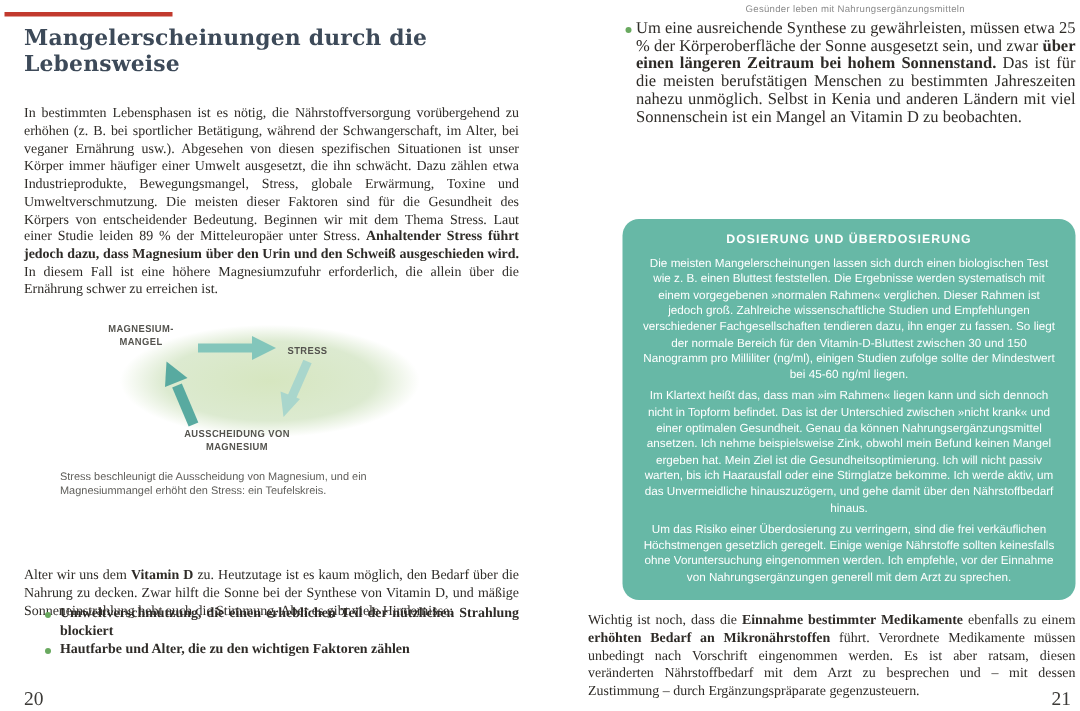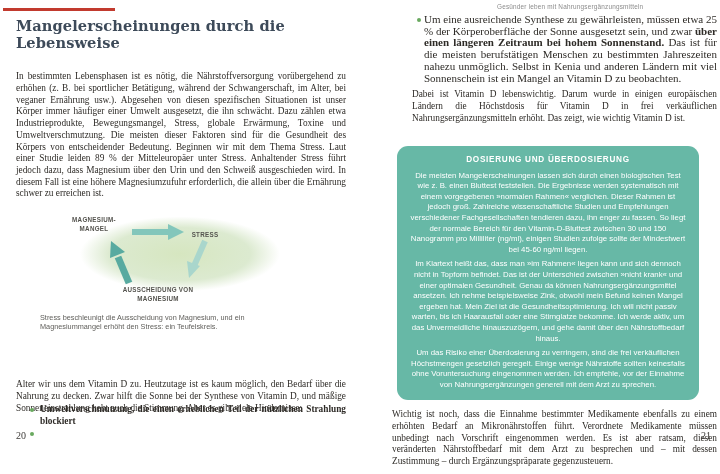--- a/index.html
+++ b/index.html
@@ -9,21 +9,21 @@
   .running-header{position:absolute;left:497px;top:3px;font-family:"Liberation Sans",sans-serif;
     font-size:6.4px;letter-spacing:.2px;color:#8b8b8b;}
 
   .accent-rule{position:absolute;left:3px;top:8px;width:112px;height:3px;background:#c23a2e;}
 
   .chapter-title{position:absolute;left:16px;top:7px;width:300px;
     font-family:"DejaVu Serif", serif;font-weight:bold;font-size:14.6px;line-height:17px;
     color:#3d4a59;letter-spacing:.1px;}
 
   .body-par{position:absolute;font-size:9.3px;line-height:11.7px;text-align:justify;color:#2e2b27;}
-  .body-par strong{font-weight:normal;}
+  .body-par strong{font-weight:bold;}
 
   .p-left1{left:16px;top:62px;width:330px;}
   .p-left2{left:16px;top:370px;width:330px;}
 
   .bullet-list{position:absolute;left:16px;top:404px;width:330px;margin:0;padding:0;list-style:none;font-weight:bold;}
   .bullet-list li{position:relative;padding-left:24px;font-size:9.3px;line-height:11.7px;text-align:justify;margin-bottom:1px;}
   .dot{position:absolute;left:14px;top:3.5px;width:4px;height:4px;border-radius:50%;background:#69a95f;}
   .bullet-list-r{position:absolute;left:393px;top:14px;width:324px;margin:0;padding:0;list-style:none;}
   .bullet-list-r li{position:relative;padding-left:31px;font-size:11px;line-height:11.7px;text-align:justify;}
   .bullet-list-r .dot{left:24px;}
@@ -38,28 +38,28 @@
   .dia-label{position:absolute;font-family:"Liberation Sans",sans-serif;font-weight:bold;
     font-size:6.8px;line-height:8.6px;letter-spacing:.3px;color:#54534e;text-align:center;
     transform:scaleX(.92);transform-origin:center;}
   .lab-mangel{left:32px;top:11px;width:64px;}
   .lab-stress{left:148px;top:26px;width:54px;}
   .lab-aus{left:76px;top:81px;width:104px;}
 
   .fig-caption{position:absolute;left:40px;top:313px;width:246px;
     font-family:"Liberation Sans",sans-serif;font-size:7.3px;line-height:9px;color:#5f5e5a;}
 
-  .infobox{position:absolute;left:397px;top:146px;width:302px;box-sizing:border-box;
+  .infobox{position:absolute;left:415px;top:146px;width:302px;box-sizing:border-box;
     background:#67b8a6;border-radius:11px;padding:9px 13px 10px 13px;color:#ffffff;
     font-family:"Liberation Sans",sans-serif;font-size:7.8px;line-height:10.6px;}
   .infobox-title{text-align:center;font-weight:bold;font-size:8.2px;letter-spacing:.7px;margin-bottom:5px;}
   .infobox p{margin:0 0 4px 0;text-align:center;}
   .infobox p:last-child{margin-bottom:0;}
 
-  .pagenum{position:absolute;top:430px;font-size:10px;color:#3c3a37;}
+  .pagenum{position:absolute;top:458px;font-size:13px;color:#3c3a37;}
   .pn-left{left:16px;}
   .pn-right{left:701px;width:16px;text-align:left;}
 </style>
 </head>
 <body>
 
 <div class="spread">
 
   <div class="running-header">Gesünder leben mit Nahrungsergänzungsmitteln</div>
 
@@ -92,33 +92,33 @@
 
   <p class="body-par p-left2"><span>Alter wir uns dem </span><strong>Vitamin D</strong><span> zu. Heutzutage ist es kaum möglich, den Bedarf über die Nahrung zu decken. Zwar hilft die Sonne bei der Synthese von Vitamin D, und mäßige Sonneneinstrahlung hebt auch die Stimmung. Aber es gibt viele Hindernisse:</span></p>
 
   <ul class="bullet-list">
     <li>
       <span class="dot"></span>
       <span><strong>Umweltverschmutzung,</strong><span> die einen erheblichen Teil der nützlichen Strahlung blockiert</span></span>
     </li>
     <li>
       <span class="dot"></span>
+      <span><strong>Hautfarbe und Alter,</strong><span> die zu den wichtigen Faktoren zählen</span></span>
     </li>
   </ul>
 
   <div class="pagenum pn-left">20</div>
 
   <ul class="bullet-list-r">
     <li>
       <span class="dot"></span>
       <span><span>Um eine ausreichende Synthese zu gewährleisten, müssen etwa 25 % der Körperoberfläche der Sonne ausgesetzt sein, und zwar </span><strong>über einen längeren Zeitraum bei hohem Sonnenstand.</strong><span> Das ist für die meisten berufstätigen Menschen zu bestimmten Jahreszeiten nahezu unmöglich. Selbst in Kenia und anderen Ländern mit viel Sonnenschein ist ein Mangel an Vitamin D zu beobachten.</span></span>
     </li>
   </ul>
 
-  <p class="body-par p-dabei">Dabei ist Vitamin D lebenswichtig. Darum wurde in einigen europäischen Ländern die Höchstdosis für Vitamin D in frei verkäuflichen Nahrungsergänzungsmitteln erhöht. Das zeigt, wie wichtig Vitamin D ist.</p>
 
   <div class="infobox">
     <div class="infobox-title">DOSIERUNG UND ÜBERDOSIERUNG</div>
     <p>Die meisten Mangelerscheinungen lassen sich durch einen biologischen Test wie z. B. einen Bluttest feststellen. Die Ergebnisse werden systematisch mit einem vorgegebenen »normalen Rahmen« verglichen. Dieser Rahmen ist jedoch groß. Zahlreiche wissenschaftliche Studien und Empfehlungen verschiedener Fachgesellschaften tendieren dazu, ihn enger zu fassen. So liegt der normale Bereich für den Vitamin-D-Bluttest zwischen 30 und 150 Nanogramm pro Milliliter (ng/ml), einigen Studien zufolge sollte der Mindestwert bei 45-60 ng/ml liegen.</p>
     <p>Im Klartext heißt das, dass man »im Rahmen« liegen kann und sich dennoch nicht in Topform befindet. Das ist der Unterschied zwischen »nicht krank« und einer optimalen Gesundheit. Genau da können Nahrungsergänzungsmittel ansetzen. Ich nehme beispielsweise Zink, obwohl mein Befund keinen Mangel ergeben hat. Mein Ziel ist die Gesundheitsoptimierung. Ich will nicht passiv warten, bis ich Haarausfall oder eine Stirnglatze bekomme. Ich werde aktiv, um das Unvermeidliche hinauszuzögern, und gehe damit über den Nährstoffbedarf hinaus.</p>
     <p>Um das Risiko einer Überdosierung zu verringern, sind die frei verkäuflichen Höchstmengen gesetzlich geregelt. Einige wenige Nährstoffe sollten keinesfalls ohne Voruntersuchung eingenommen werden. Ich empfehle, vor der Einnahme von Nahrungsergänzungen generell mit dem Arzt zu sprechen.</p>
   </div>
 
   <p class="body-par p-wichtig"><span>Wichtig ist noch, dass die </span><strong>Einnahme bestimmter Medikamente</strong><span> ebenfalls zu einem </span><strong>erhöhten Bedarf an Mikronährstoffen</strong><span> führt. Verordnete Medikamente müssen unbedingt nach Vorschrift eingenommen werden. Es ist aber ratsam, diesen veränderten Nährstoffbedarf mit dem Arzt zu besprechen und – mit dessen Zustimmung – durch Ergänzungspräparate gegenzusteuern.</span></p>
 

